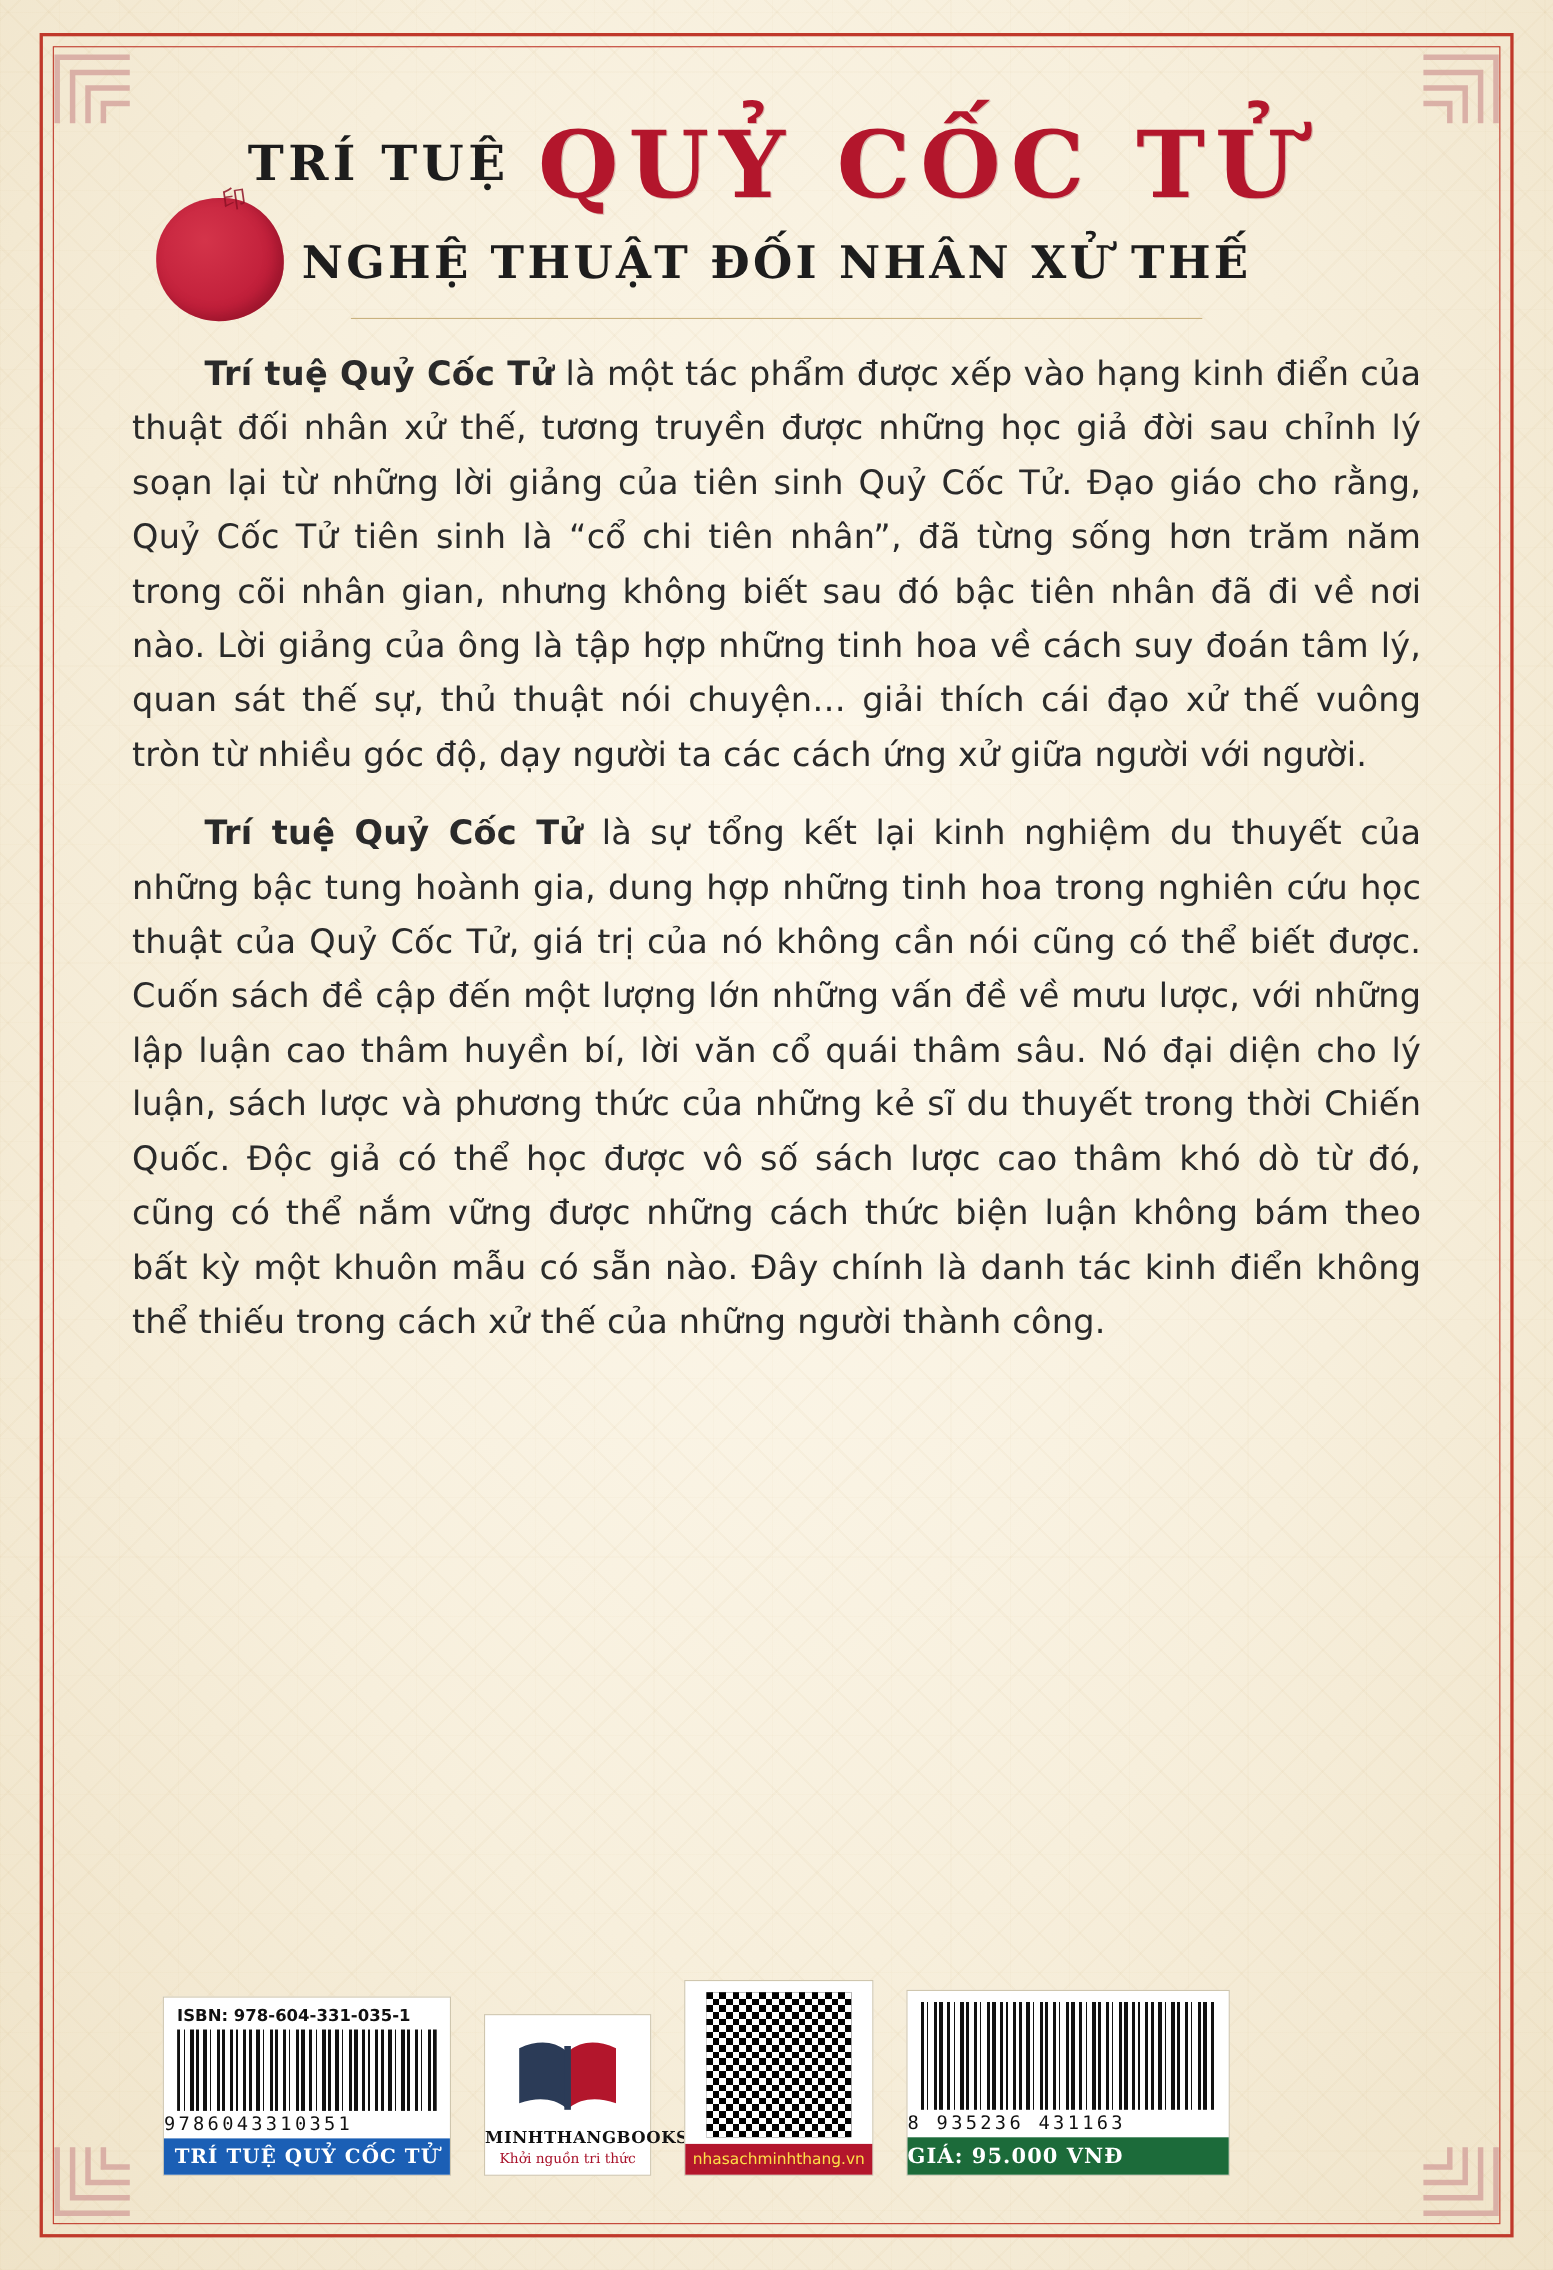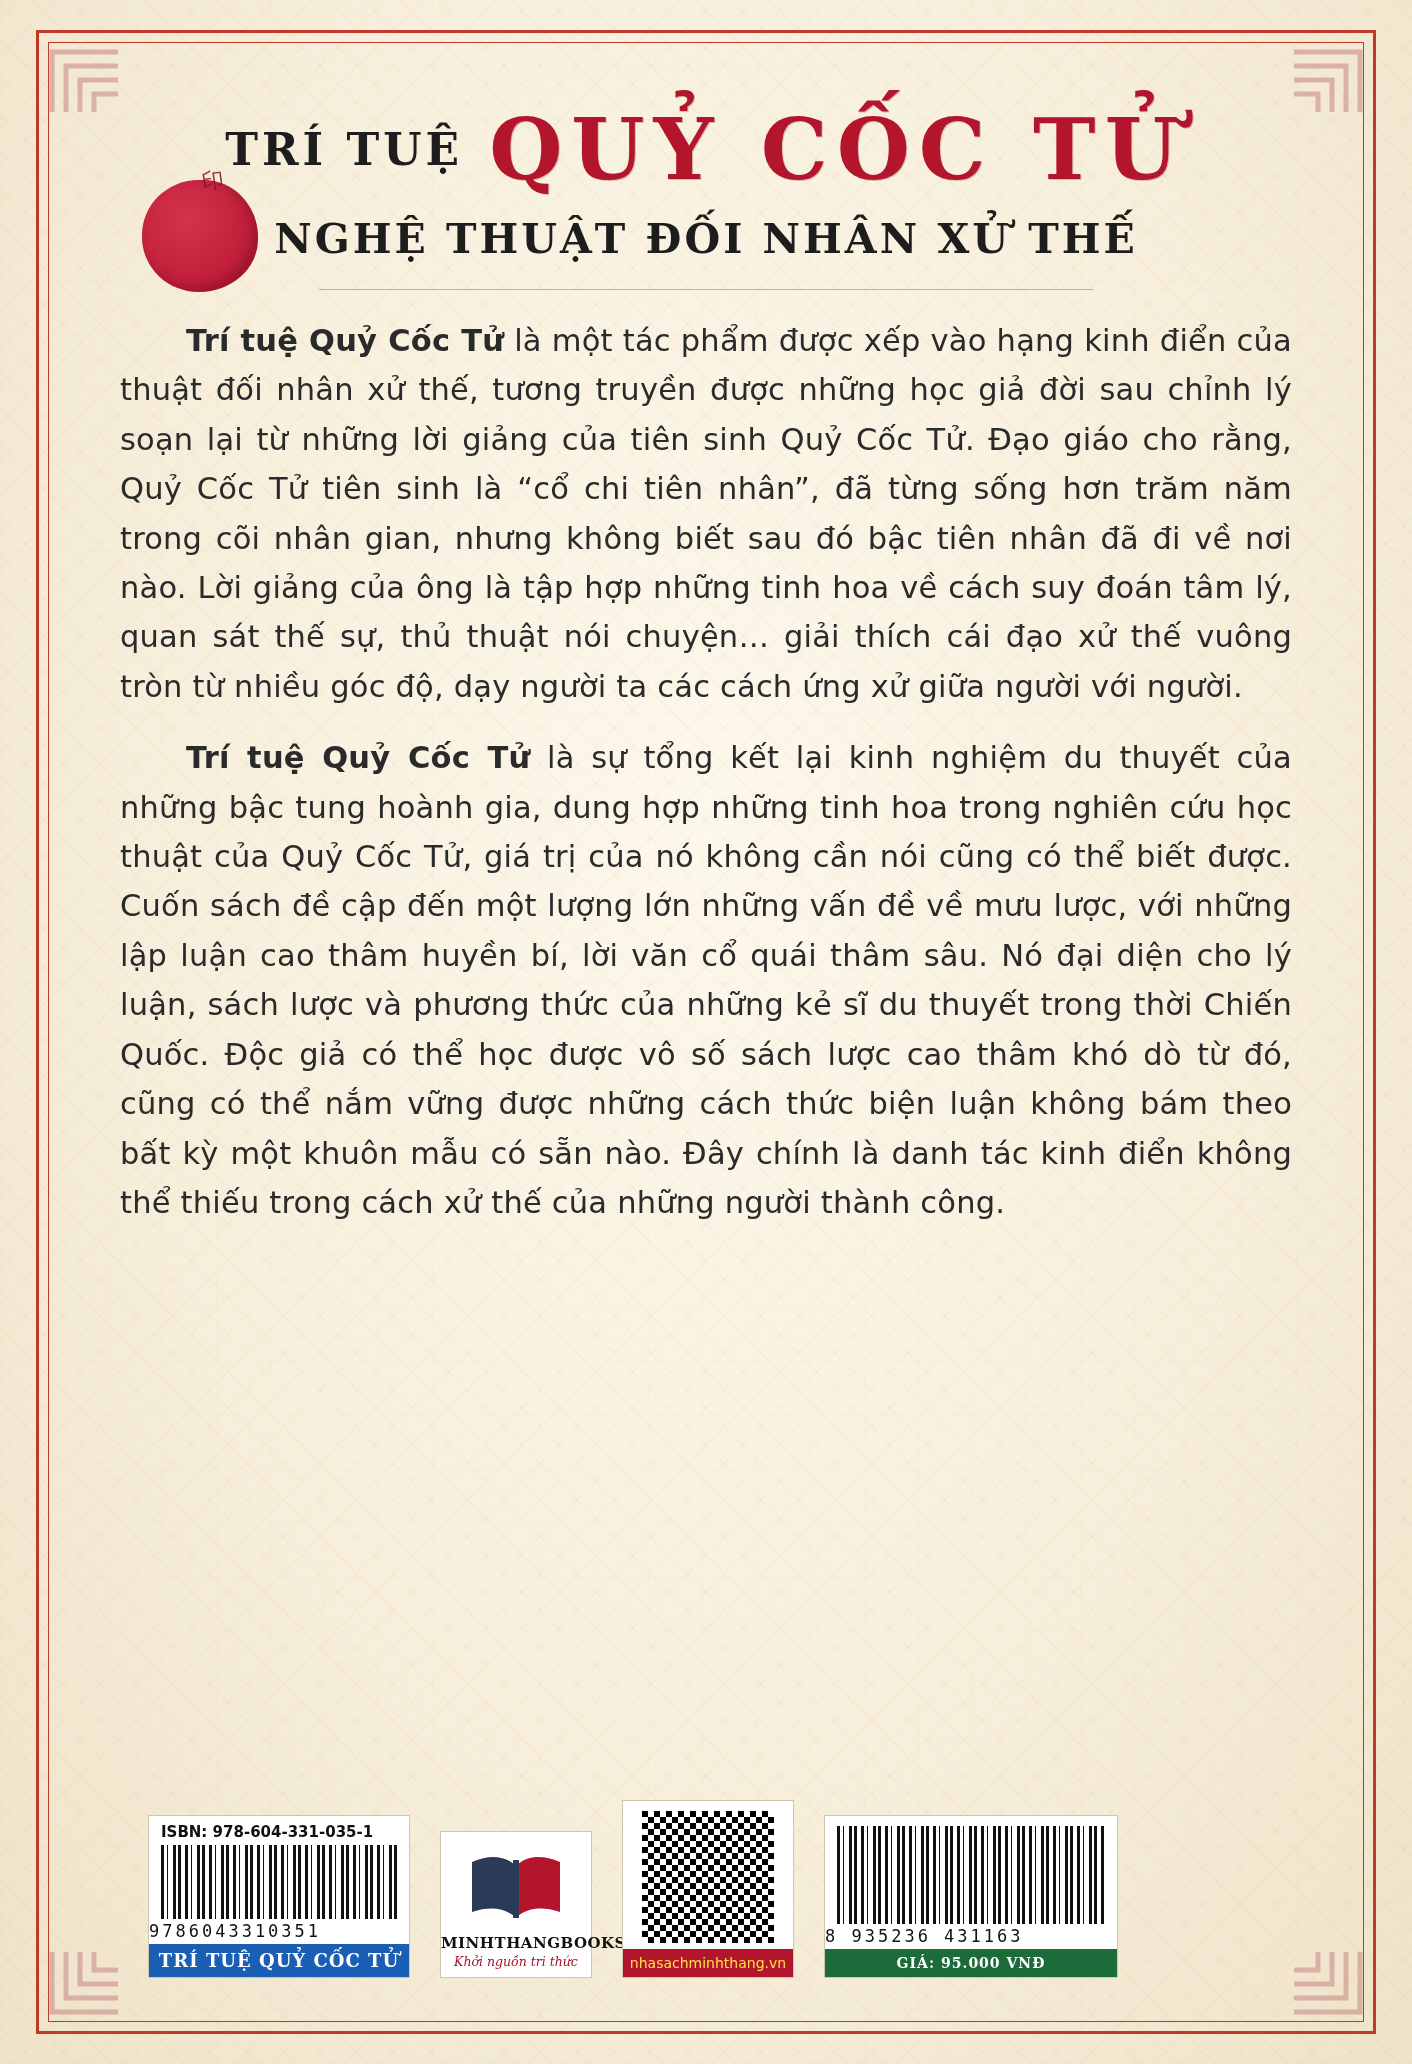--- a/index.html
+++ b/index.html
@@ -222,21 +222,20 @@
   }
   .logo-name {
     font-family: "DejaVu Serif", serif;
     font-weight: bold;
     font-size: 15px;
     color: #111;
     letter-spacing: .5px;
   }
   .logo-tag {
     font-family: "DejaVu Serif", serif;
-    font-style: italic;
     font-size: 12.5px;
     color: #a8112a;
     margin-top: 2px;
   }
 
   .qr-box { width: 172px; }
   .qr {
     width: 132px;
     height: 132px;
     margin: 10px auto 6px;
@@ -254,23 +253,23 @@
     text-align: center;
     padding: 6px 0;
   }
 
   .ean-box { width: 294px; }
   .green-caption {
     background: #1c6b3a;
     color: #fff;
     font-family: "DejaVu Serif", serif;
     font-weight: bold;
-    font-size: 14px;
+    font-size: 19px;
     letter-spacing: 1px;
-    text-align: center;
+    text-align: left;
     padding: 6px 0;
   }
 </style>
 </head>
 <body>
 
 <div class="page">
 
   <div class="frame-outer"></div>
   <div class="frame-inner"></div>

